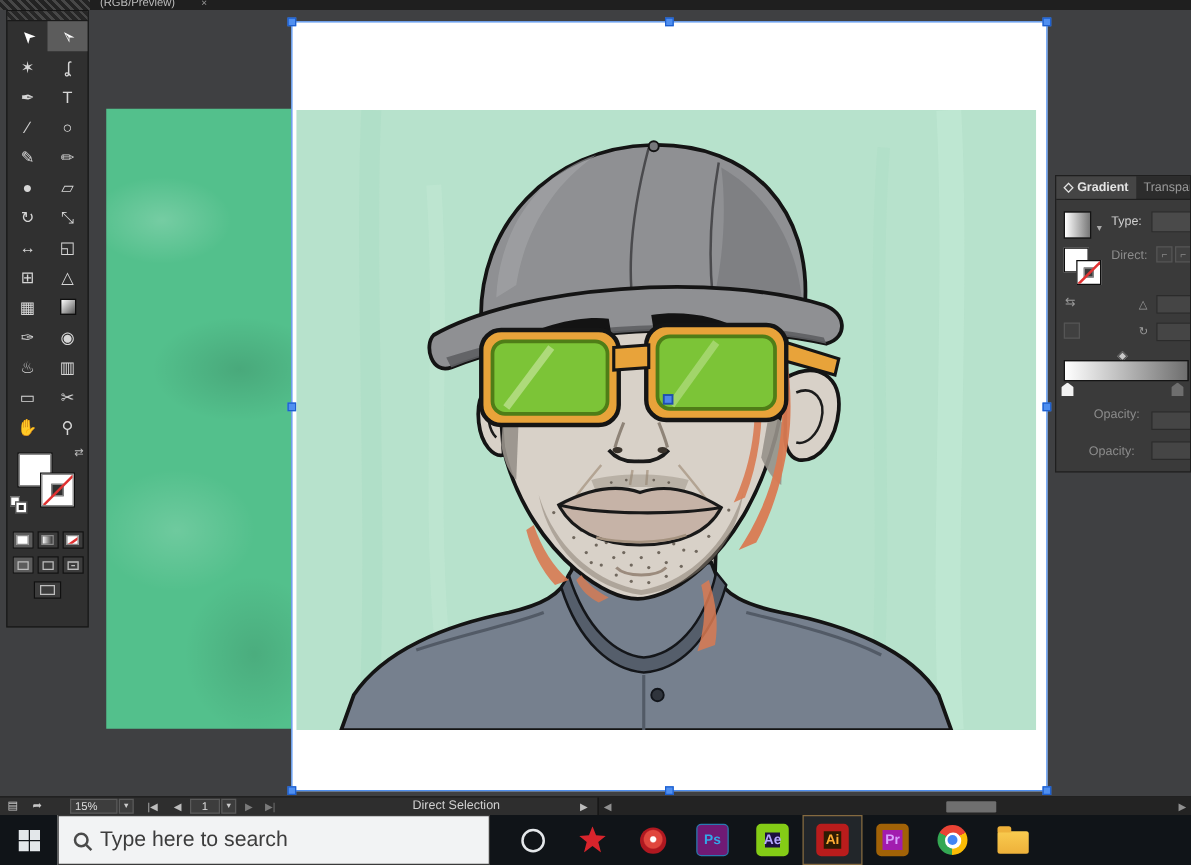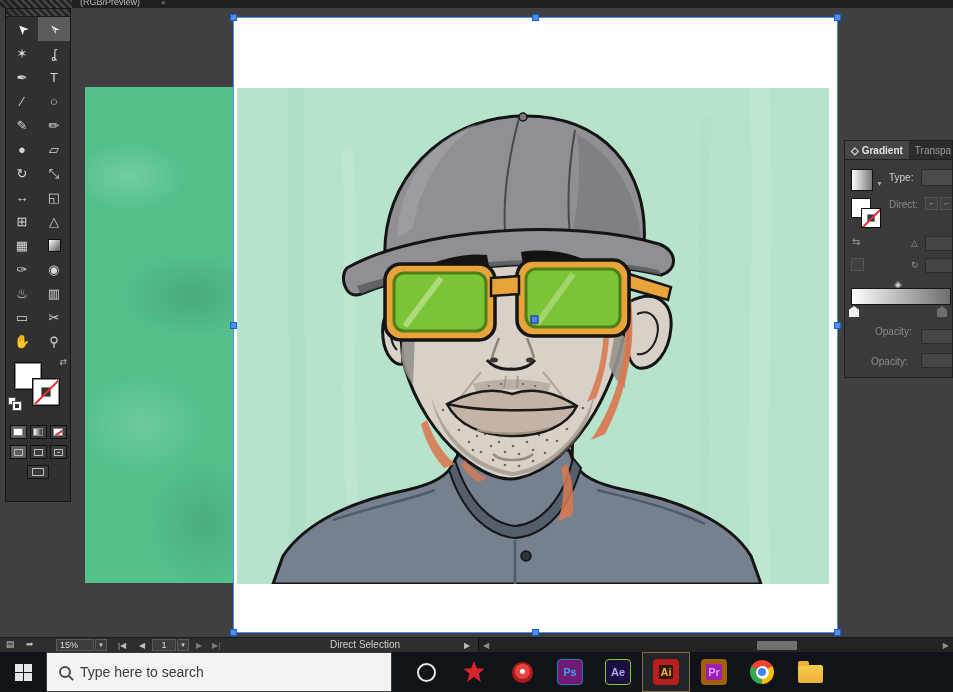--- a/index.html
+++ b/index.html
@@ -88,31 +88,31 @@
   .sb-thumb{position:absolute;left:278px;top:3px;width:40px;height:9px;background:#6f6f6f;border-radius:1px}
 
   
   .taskbar{position:absolute;left:0;top:652px;width:953px;height:40px;background:#101418;z-index:9;display:flex;align-items:center}
   .start-btn{width:46px;height:40px;display:flex;align-items:center;justify-content:center;cursor:pointer}
   .win-logo{display:grid;grid-template-columns:8px 8px;grid-template-rows:8px 8px;gap:1px}
   .win-pane{background:#e3e7ea}
   .search-box{width:346px;height:40px;background:#f2f3f4;display:flex;align-items:center;gap:9px;padding-left:12px;border:1px solid #3a3a3a}
   .search-glass{width:12px;height:12px;border:2px solid #4a4a4a;border-radius:50%;position:relative;flex:none}
   .search-glass::after{content:"";position:absolute;width:6px;height:2px;background:#4a4a4a;transform:rotate(45deg);left:7px;top:9px}
-  .search-box input{border:none;background:transparent;font-size:14px;color:#0c4a6e;outline:none;width:270px;font-family:inherit}
+  .search-box input{border:none;background:transparent;font-size:17px;color:#0c4a6e;outline:none;width:270px;font-family:inherit}
   .search-box input::placeholder{color:#3c3c3c;opacity:1}
   .tk-icons{display:flex;height:40px;margin-left:10px}
   .tk-cell{width:48px;height:40px;display:flex;align-items:center;justify-content:center;position:relative;cursor:pointer}
   .tk-cell.active{background:rgba(255,255,255,.08);border:1px solid rgba(255,190,90,.45)}
   .cortana-ring{width:19px;height:19px;border:2px solid #e4e7ea;border-radius:50%}
   .red-star{width:22px;height:22px;background:#d8242c;clip-path:polygon(50% 0,63% 33%,98% 35%,71% 57%,81% 95%,50% 72%,19% 95%,29% 57%,2% 35%,37% 33%)}
   .red-orb{width:21px;height:21px;border-radius:50%;background:radial-gradient(circle at 50% 45%,#ffffff 0 2px,#e0463d 3px 7px,#b01820 8px 100%)}
   .cc-tile{width:26px;height:26px;border-radius:4px;display:flex;align-items:center;justify-content:center;font-size:11px;font-weight:bold}
   .tile-ps{background:#701a75;color:#33a7e8;border:1px solid #2a7ab0}
-  .tile-ae{background:#1c0f3f;color:#b4a6ff;border:1px solid #84cc16}
+  .tile-ae{background:#1c0f3f;color:#b4a6ff;border:7px solid #84cc16}
   .tile-ai{background:#2e1b02;color:#ffac33;border:6px solid #b91c1c}
   .tile-pr{background:#a21caf;color:#d9a0ff;border:5px solid #a16207}
   .chrome-icon{width:24px;height:24px;border-radius:50%;background:conic-gradient(from 60deg,#fbbc05 0 120deg,#34a853 120deg 240deg,#ea4335 240deg 360deg);position:relative}
   .chrome-icon::before{content:"";position:absolute;left:5.5px;top:5.5px;width:13px;height:13px;background:#ffffff;border-radius:50%}
   .chrome-icon::after{content:"";position:absolute;left:8px;top:8px;width:8px;height:8px;background:#4285f4;border-radius:50%}
   .folder-icon{width:25px;height:18px;background:linear-gradient(#f9cb4f,#eeb13a);border-radius:2px;position:relative;margin-top:4px}
   .folder-icon::before{content:"";position:absolute;left:0;top:-4px;width:11px;height:5px;background:#eeb13a;border-radius:2px 2px 0 0}
 </style>
 </head>
 <body>

